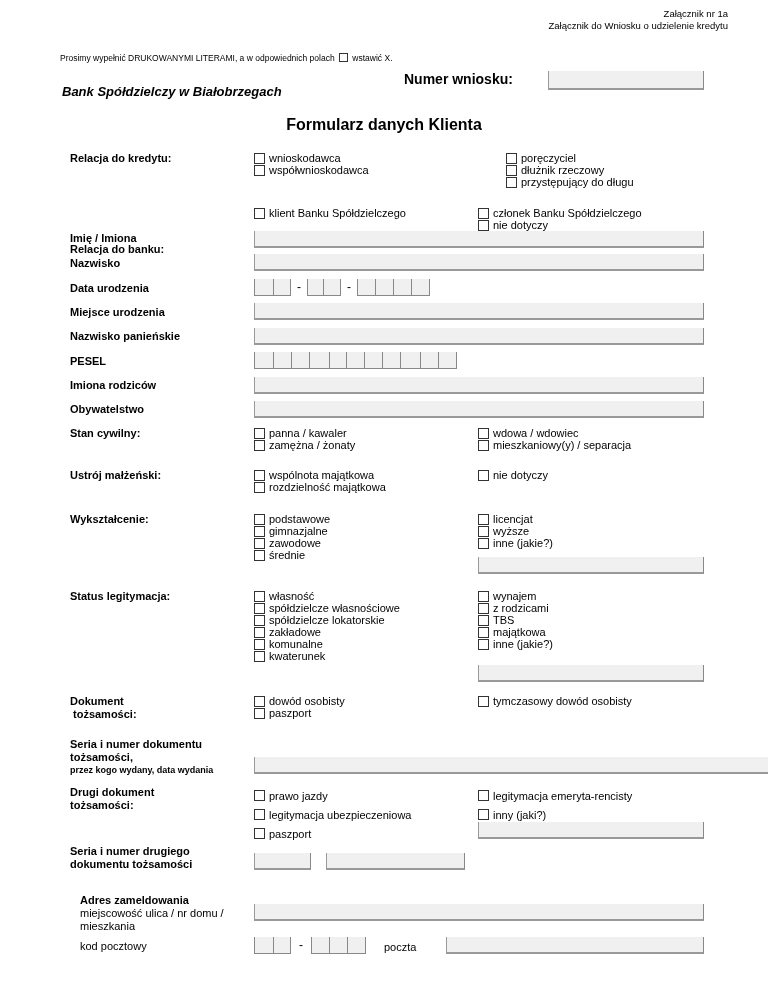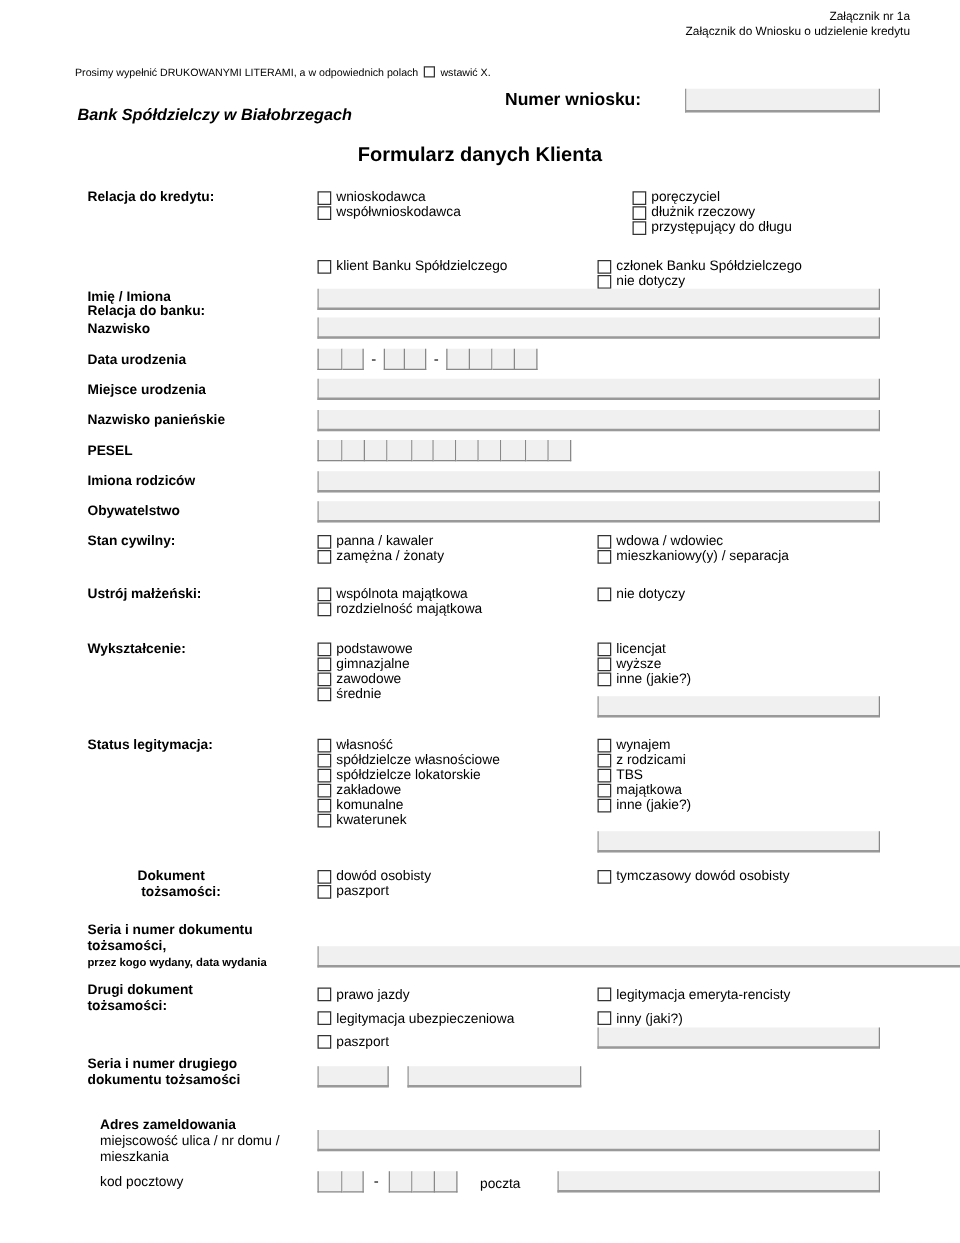--- a/index.html
+++ b/index.html
@@ -257,21 +257,21 @@
       <span class="cb"></span>
       <span>majątkowa</span>
     </div>
   <div class="opt">
       <span class="cb"></span>
       <span>inne (jakie?)</span>
     </div>
 </div>
 <div class="abs field" style="left:478px; top:665px; width:226px;"></div>
 
-<div class="abs label" style="top:695px;margin-left:40px;">
+<div class="abs label" style="top:695px;">
   <div>Dokument</div>
   <div style="padding-left:3px;">tożsamości:</div>
 </div>
 <div class="abs" style="left:254px; top:695px;">
   <div class="opt">
       <span class="cb"></span>
       <span>dowód osobisty</span>
     </div>
   <div class="opt">
       <span class="cb"></span>

